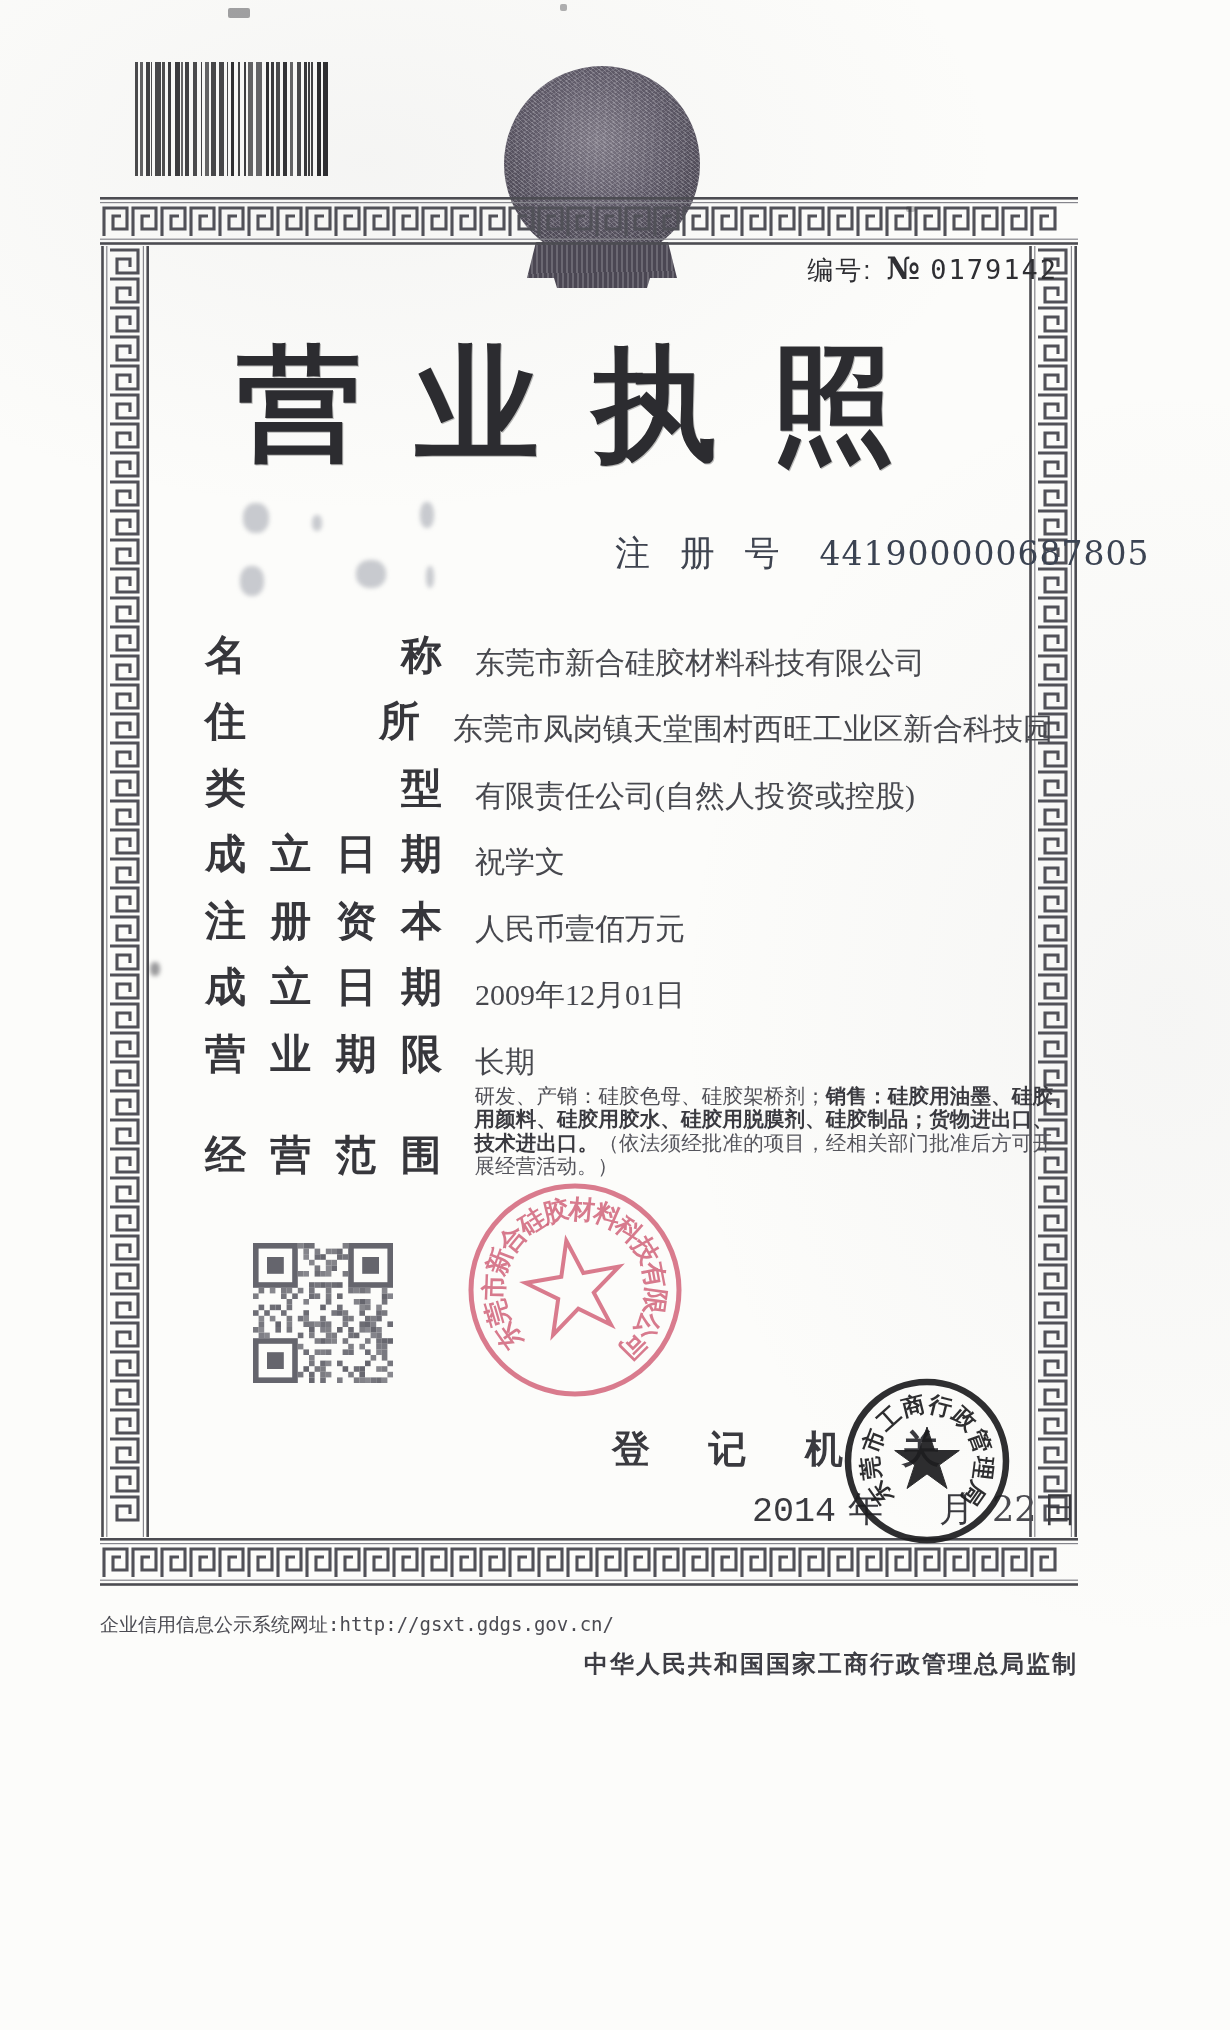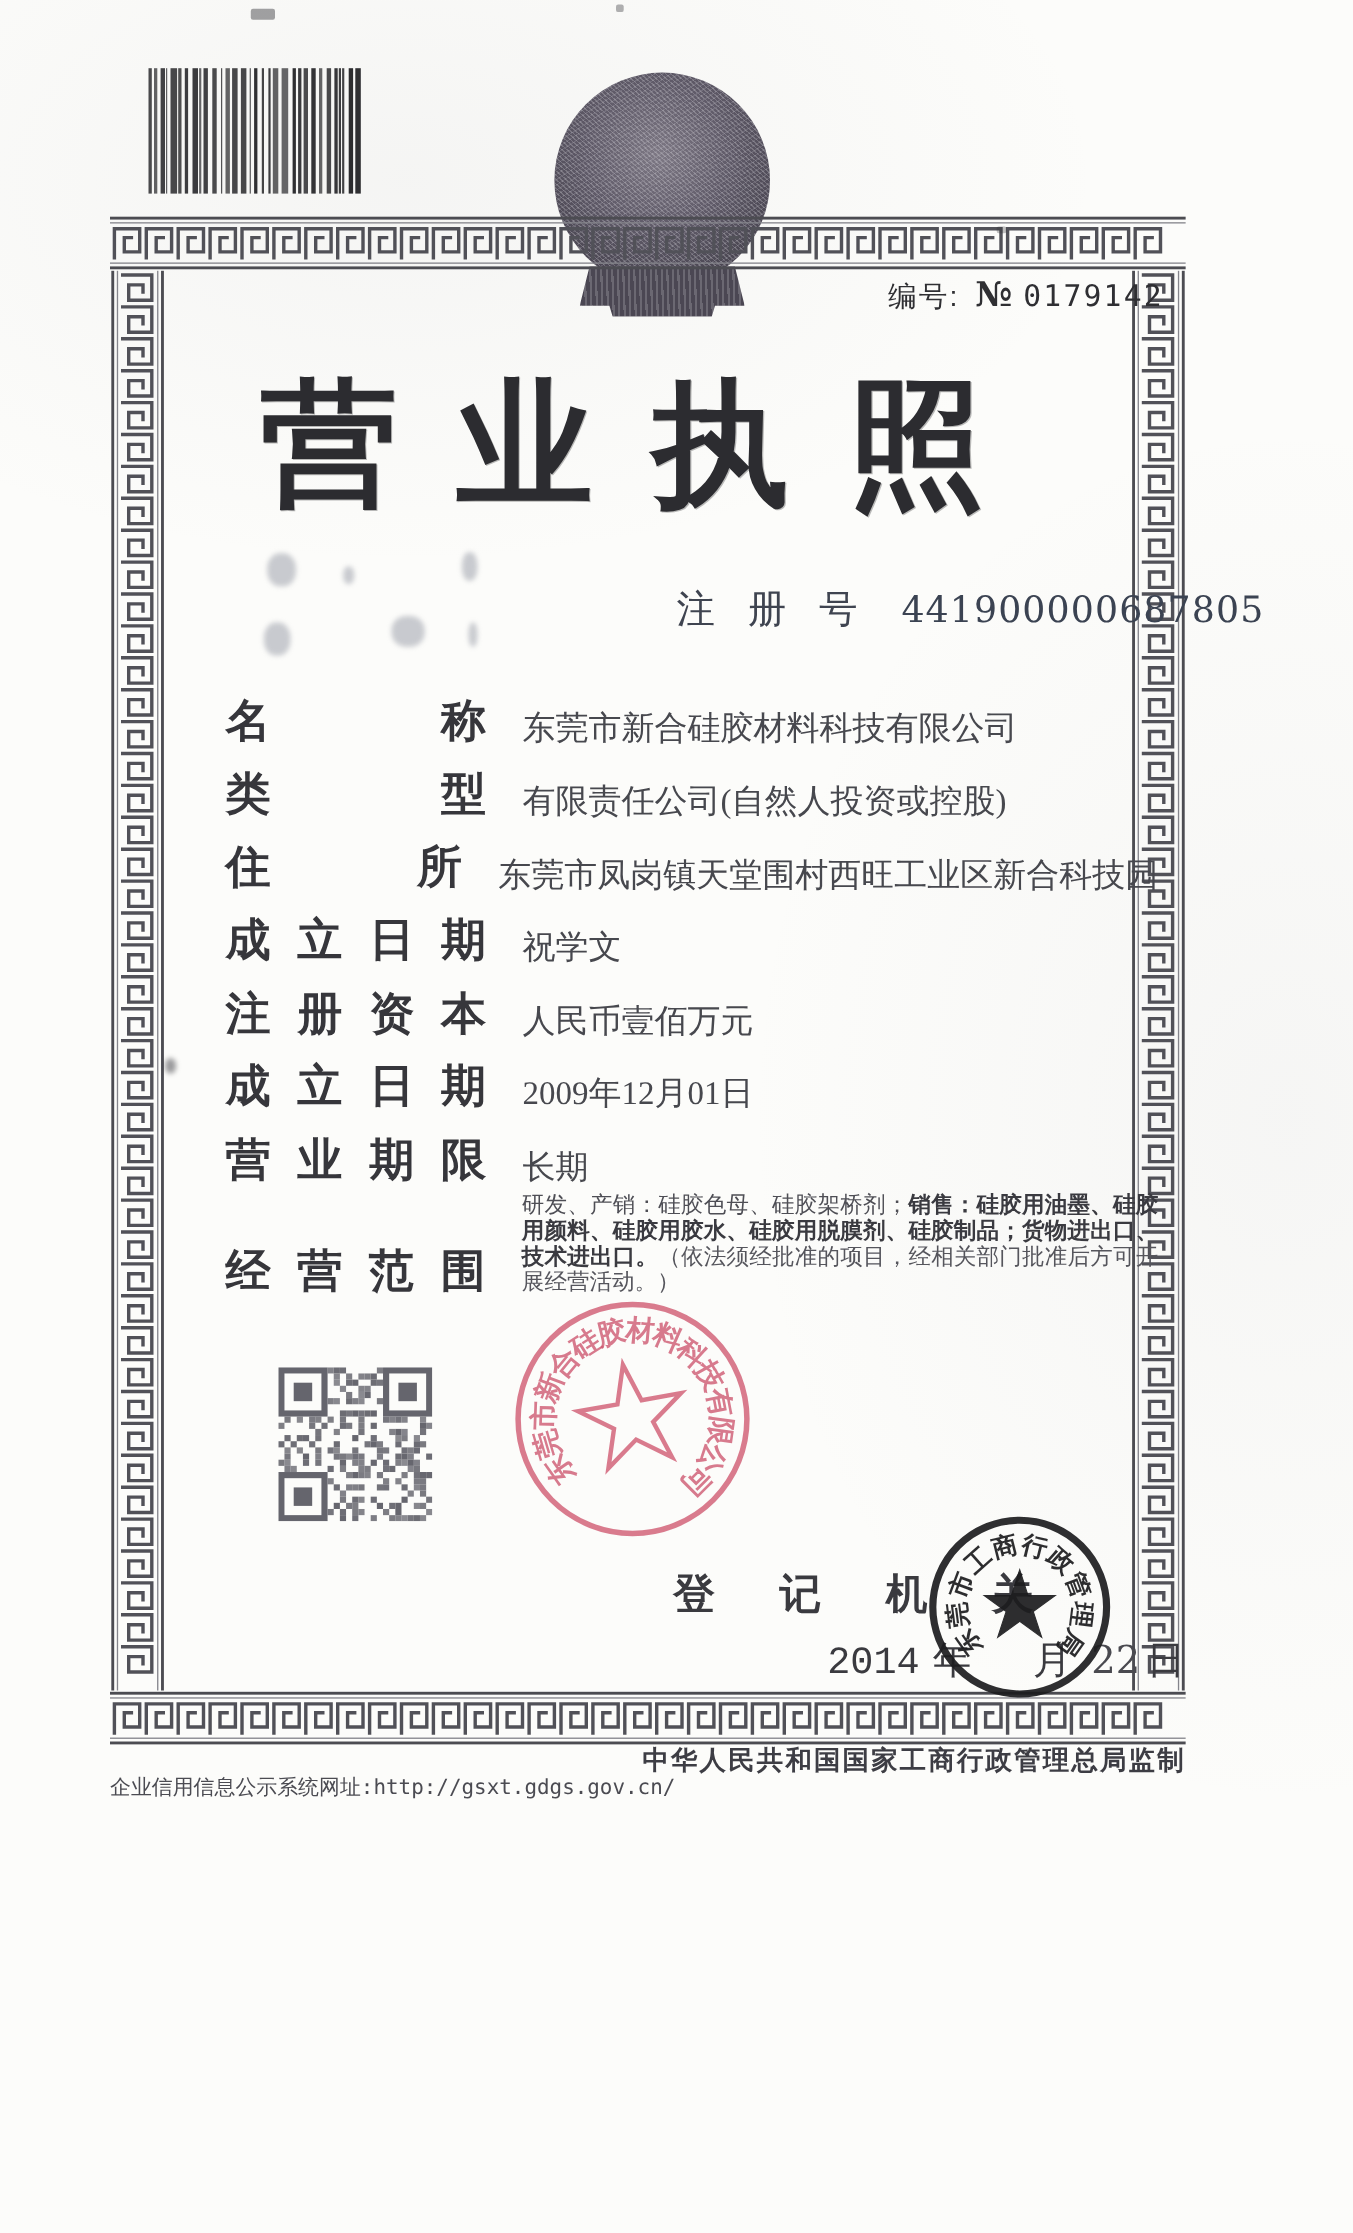--- a/index.html
+++ b/index.html
@@ -68,21 +68,21 @@
   .dateline{position:absolute;left:752px;top:1486px;white-space:nowrap;
     font-size:35px;color:#3a3a3f;}
   .dateline .yr{font-family:Liberation Mono, monospace;}
   .dateline .u1{margin-left:12px;}
   .dateline .u2{margin-left:56px;}
   .dateline .dd{font-family:"DejaVu Serif",serif;margin-left:18px;color:#4a4a50;}
   .dateline .u3{margin-left:6px;}
   
   .footer-left{position:absolute;left:100px;top:1612px;
     font-family:"DejaVu Sans Mono",monospace;font-size:19px;color:#4b4b52;text-align:right;}
-  .footer-right{position:absolute;right:152px;top:1584px;
+  .footer-right{position:absolute;right:152px;top:1648px;
     font-family:"Liberation Serif",serif;font-weight:600;font-size:24px;
     letter-spacing:2px;color:#3d3d44;}
   
   .smudge{position:absolute;background:rgba(115,120,138,.38);filter:blur(2.2px);border-radius:45%;}
   .speck{position:absolute;background:rgba(50,50,55,.75);border-radius:2px;}
 </style>
 </head>
 <body>
 
 <div class="page">
@@ -330,26 +330,26 @@
   <div class="speck" style="left:228px;top:8px;width:22px;height:10px;opacity:.6;"></div>
   <div class="speck" style="left:560px;top:4px;width:7px;height:7px;opacity:.5;"></div>
   <div class="speck" style="left:906px;top:206px;width:9px;height:6px;opacity:.4;"></div>
 
   <div class="fields">
     <div class="frow">
       <div class="flabel">名称</div>
       <div class="fvalue">东莞市新合硅胶材料科技有限公司</div>
     </div>
     <div class="frow">
+      <div class="flabel">住所</div>
+      <div class="fvalue">东莞市凤岗镇天堂围村西旺工业区新合科技园</div>
+    </div>
+    <div class="frow">
       <div class="flabel">类型</div>
       <div class="fvalue">有限责任公司(自然人投资或控股)</div>
-    </div>
-    <div class="frow">
-      <div class="flabel">住所</div>
-      <div class="fvalue">东莞市凤岗镇天堂围村西旺工业区新合科技园</div>
     </div>
     <div class="frow">
       <div class="flabel">成立日期</div>
       <div class="fvalue">祝学文</div>
     </div>
     <div class="frow">
       <div class="flabel">注册资本</div>
       <div class="fvalue">人民币壹佰万元</div>
     </div>
     <div class="frow">

